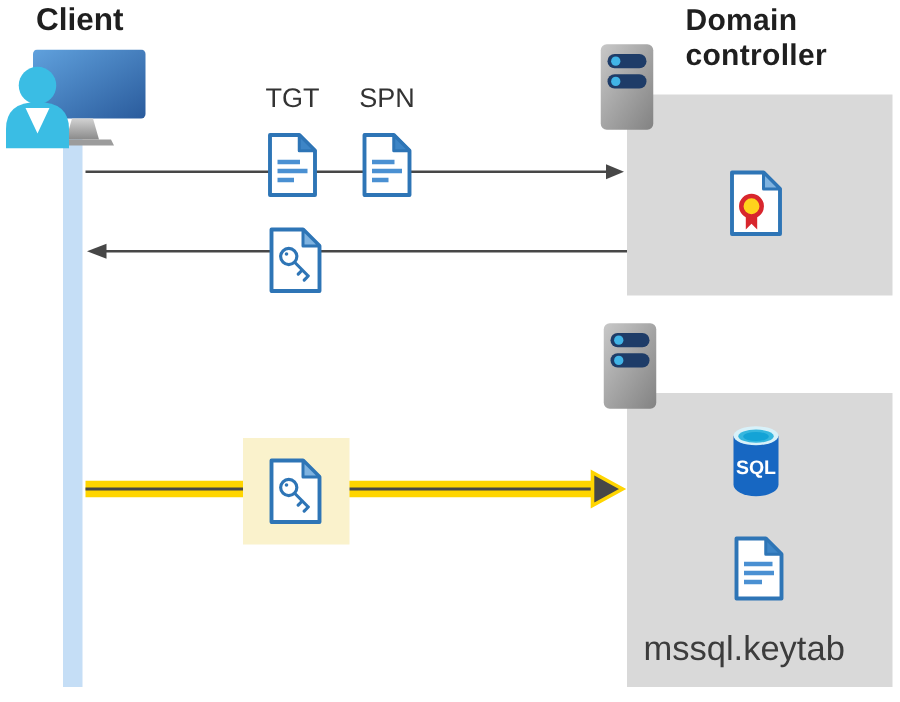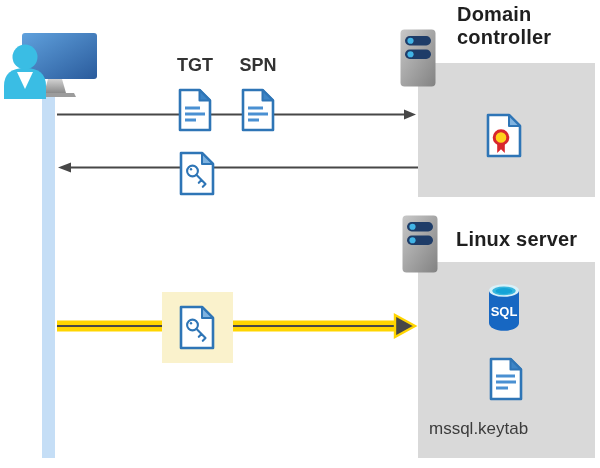--- a/index.html
+++ b/index.html
@@ -30,25 +30,25 @@
 
   .gray-stroke{stroke:var(--arrow-gray,#474747);}
   .gray-fill{fill:var(--arrow-gray,#474747);}
   .yellow-stroke{stroke:var(--accent-yellow,#ffd500);}
 
   .lbl{color:#1f1f1f;}
   .lbl-big{font-size:20px;font-weight:700;line-height:1.16;letter-spacing:0.2px;}
   .client-label{left:24px;top:2px;font-size:21px;font-weight:700;}
   .dc-label{left:457px;top:3px;width:145px;}
   .linux-label{left:456px;top:228px;white-space:nowrap;}
-  .ticket-label{font-size:18px;font-weight:700;color:#333;width:48px;text-align:center;}
+  .ticket-label{font-size:18px;font-weight:400;color:#333;width:48px;text-align:center;}
   .tgt-label{left:171px;top:55px;}
   .spn-label{left:234px;top:55px;text-align:center;}
-  .keytab-label{left:429px;top:419px;width:127px;text-align:left;
-    font-size:17px;font-weight:400;color:#3c3c3c;}
+  .keytab-label{left:429px;top:419px;width:127px;text-align:right;
+    font-size:23px;font-weight:400;color:#3c3c3c;}
 </style>
 </head>
 <body>
 
 <div class="stage">
 
   <div class="abs layer-bg timeline"></div>
   <div class="abs layer-bg gray-box box-dc"></div>
   <div class="abs layer-bg gray-box box-linux"></div>
 
@@ -157,19 +157,19 @@
     <ellipse cx="17" cy="9" rx="8.5" ry="3" fill="#14a3d6"></ellipse>
     <text x="17" y="34" text-anchor="middle" font-size="13" font-weight="bold" fill="#ffffff">SQL</text>
   </svg>
 
   <svg class="abs layer-icon" style="left:488px;top:356px" width="36" height="46" viewBox="0 0 36 46">
     <path d="M3 3 H22.5 L33 13.5 V43 H3 Z" fill="#ffffff" stroke="#2e75b6" stroke-width="2.6" stroke-linejoin="round"></path>
     <path d="M22.5 3 V13.5 H33 Z" fill="#3d85c6" stroke="#2e75b6" stroke-width="2" stroke-linejoin="round"></path>
     <path d="M8 20 H27 M8 26 H28 M8 32 H20" stroke="#4a90d2" stroke-width="3" fill="none"></path>
   </svg>
 
+  <div class="abs layer-label lbl client-label">Client</div>
   <div class="abs layer-label lbl lbl-big dc-label">Domain controller</div>
-  <div class="abs layer-label lbl lbl-big linux-label">Linux server</div>
   <div class="abs layer-label ticket-label tgt-label">TGT</div>
   <div class="abs layer-label ticket-label spn-label">SPN</div>
   <div class="abs layer-label keytab-label">mssql.keytab</div>
 
 </div>
 
 </body></html>

